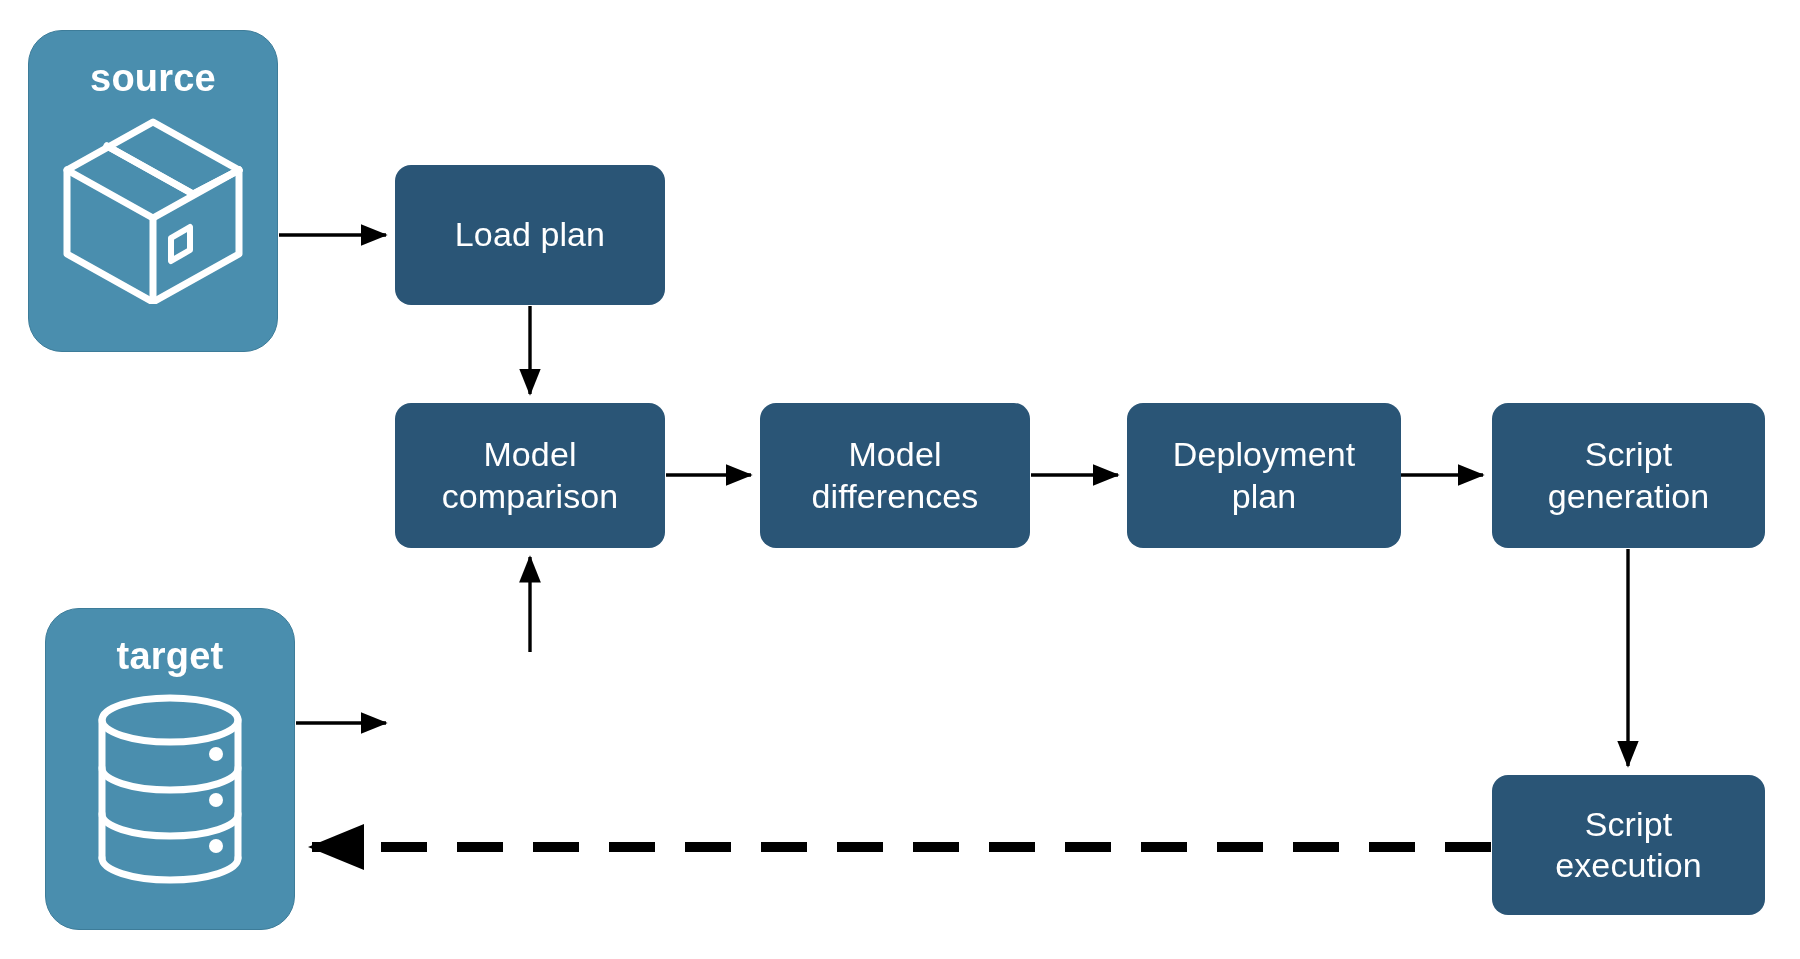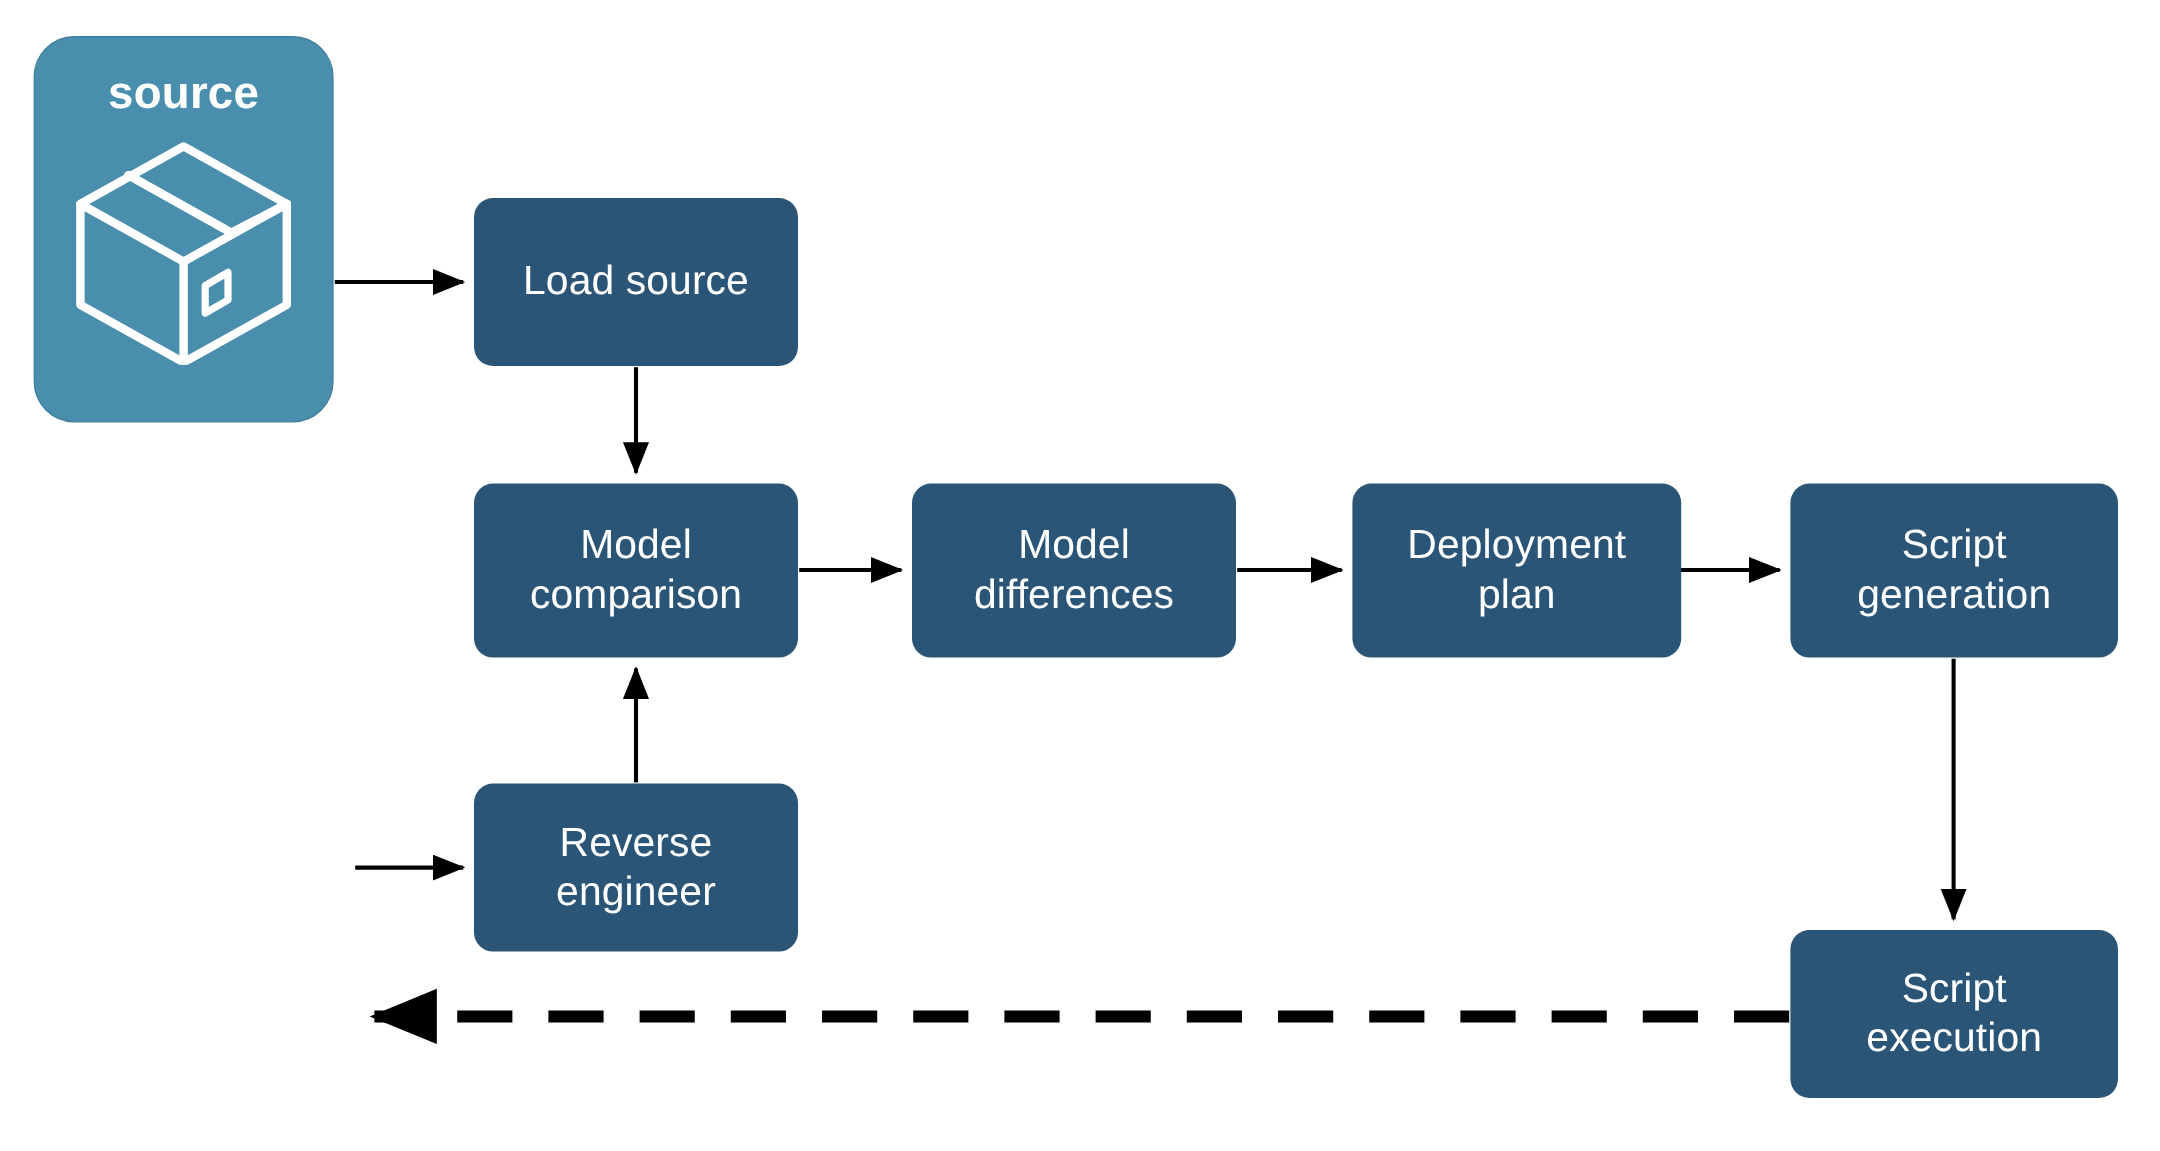--- a/index.html
+++ b/index.html
@@ -129,23 +129,41 @@
           <path d="M134 80 L134 80 L180 56"></path>
           <path d="M48 32 L134 80 L180 56"></path>
         </g>
         <g fill="none" stroke="#ffffff" stroke-width="6" stroke-linejoin="round">
           <path d="M112 124 L131 113 L131 136 L112 147 Z"></path>
         </g>
       </svg>
     </span>
   </div>
 
+  <div class="node endpoint" style="left:45px; top:608px; width:250px; height:322px;">
+    <span class="endpoint-label">target</span>
+    <span class="endpoint-icon">
+      <svg width="160" height="194" viewBox="0 0 160 194">
+        <g fill="none" stroke="#ffffff" stroke-width="7" stroke-linejoin="round" stroke-linecap="round">
+          <ellipse cx="80" cy="28" rx="68" ry="22"></ellipse>
+          <path d="M12 28 L12 166"></path>
+          <path d="M148 28 L148 166"></path>
+          <path d="M12 76 C12 88.2 42.4 98 80 98 C117.6 98 148 88.2 148 76"></path>
+          <path d="M12 122 C12 134.2 42.4 144 80 144 C117.6 144 148 134.2 148 122"></path>
+          <path d="M12 166 C12 178.2 42.4 188 80 188 C117.6 188 148 178.2 148 166"></path>
+        </g>
+        <circle cx="126" cy="62" r="7" fill="#ffffff"></circle>
+        <circle cx="126" cy="108" r="7" fill="#ffffff"></circle>
+        <circle cx="126" cy="154" r="7" fill="#ffffff"></circle>
+      </svg>
+    </span>
+  </div>
 
   <div class="node proc" style="left:395px; top:165px; width:270px; height:140px;">
-    <span class="proc-label">Load source</span>
+    <span class="proc-label">Load plan</span>
   </div>
 
   <div class="node proc" style="left:395px; top:403px; width:270px; height:145px;">
     <span class="proc-label">Model
 comparison</span>
   </div>
 
   <div class="node proc" style="left:760px; top:403px; width:270px; height:145px;">
     <span class="proc-label">Model
 differences</span>
@@ -154,23 +172,19 @@
   <div class="node proc" style="left:1127px; top:403px; width:274px; height:145px;">
     <span class="proc-label">Deployment
 plan</span>
   </div>
 
   <div class="node proc" style="left:1492px; top:403px; width:273px; height:145px;">
     <span class="proc-label">Script
 generation</span>
   </div>
 
-  <div class="node proc" style="left:395px; top:653px; width:270px; height:140px;">
-    <span class="proc-label">Reverse
-engineer</span>
-  </div>
 
   <div class="node proc" style="left:1492px; top:775px; width:273px; height:140px;">
     <span class="proc-label">Script
 execution</span>
   </div>
 
 </div>
 
 </body></html>

